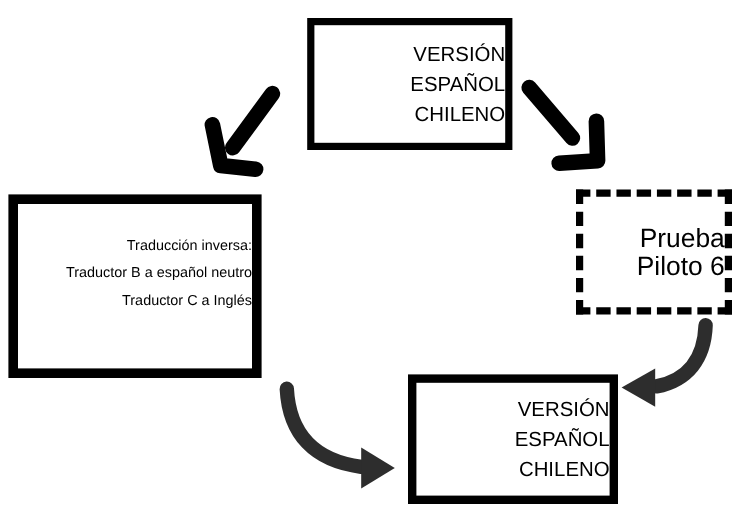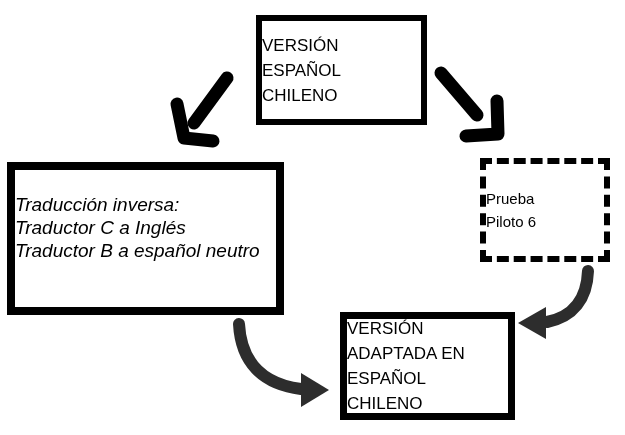--- a/index.html
+++ b/index.html
@@ -9,29 +9,29 @@
     background:var(--background,#ffffff);
     color:var(--text,#000000);
     font-family:"Liberation Sans", sans-serif;
   }
   .arrows{position:absolute;left:0;top:0;}
   .straight{color:var(--straight-arrow,#000000);}
   .curved{color:var(--curved-arrow,#2d2d2d);}
   .box{
     position:absolute;box-sizing:border-box;background:#ffffff;
     border:6px solid var(--box-border,#000000);
-    display:flex;flex-direction:column;justify-content:center;align-items:flex-start;
+    display:flex;flex-direction:column;justify-content:center;align-items:flex-end;
     text-align:center;
   }
   .box.dashed{border-style:dashed;}
   #node-provisoria{left:256px;top:15px;width:171px;height:110px;font-size:17px;}
   #node-provisoria .bline{line-height:25px;min-height:25px;}
-  #node-inversa{left:7px;top:162px;width:277px;height:153px;border-width:8px;font-size:19px;font-style:italic;}
+  #node-inversa{left:7px;top:162px;width:211px;height:153px;border-width:8px;font-size:12px;}
   #node-inversa .bline{line-height:23px;min-height:23px;white-space:nowrap;}
-  #node-piloto{left:480px;top:158px;width:130px;height:104px;font-size:15px;}
+  #node-piloto{left:480px;top:158px;width:130px;height:104px;font-size:22px;}
   #node-piloto .bline{line-height:23px;min-height:23px;}
   #node-adaptada{left:340px;top:312px;width:175px;height:108px;border-width:7px;font-size:17px;}
   #node-adaptada .bline{line-height:25px;min-height:25px;}
 </style>
 </head>
 <body>
 
 <div class="canvas">
 
   <svg class="arrows" width="625" height="435" viewBox="0 0 625 435" aria-hidden="true">
@@ -54,30 +54,29 @@
   </svg>
 
   <div class="box" id="node-provisoria">
     <div class="bline">VERSIÓN</div>
     <div class="bline">ESPAÑOL</div>
     <div class="bline">CHILENO</div>
   </div>
 
   <div class="box" id="node-inversa">
     <div class="bline">Traducción inversa:</div>
+    <div class="bline">Traductor B a español neutro</div>
     <div class="bline">Traductor C a Inglés</div>
-    <div class="bline">Traductor B a español neutro</div>
     <div class="bline"></div>
   </div>
 
   <div class="box dashed" id="node-piloto">
     <div class="bline">Prueba</div>
     <div class="bline">Piloto 6</div>
   </div>
 
   <div class="box" id="node-adaptada">
     <div class="bline">VERSIÓN</div>
-    <div class="bline">ADAPTADA EN</div>
     <div class="bline">ESPAÑOL</div>
     <div class="bline">CHILENO</div>
   </div>
 
 </div>
 
 </body></html>

